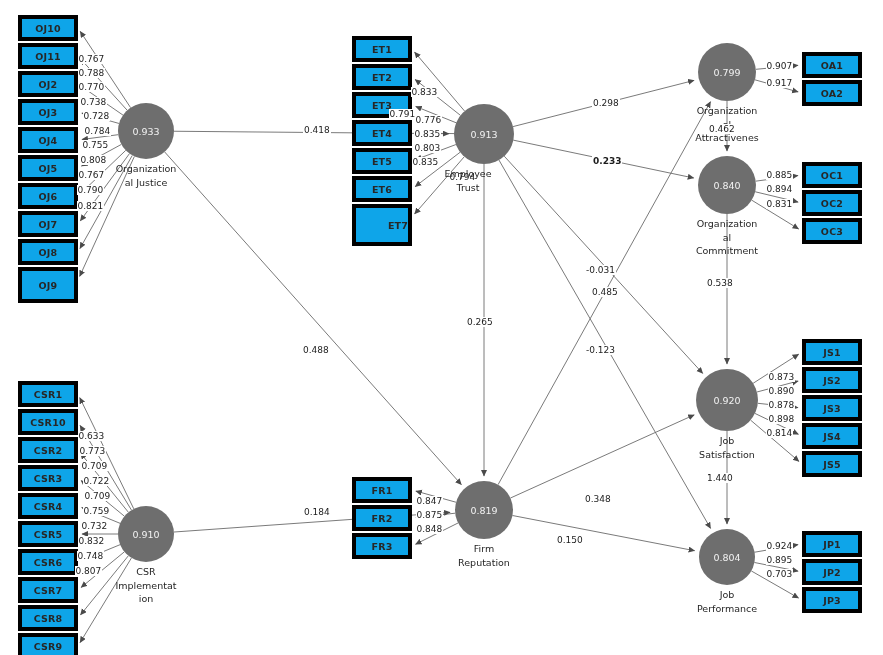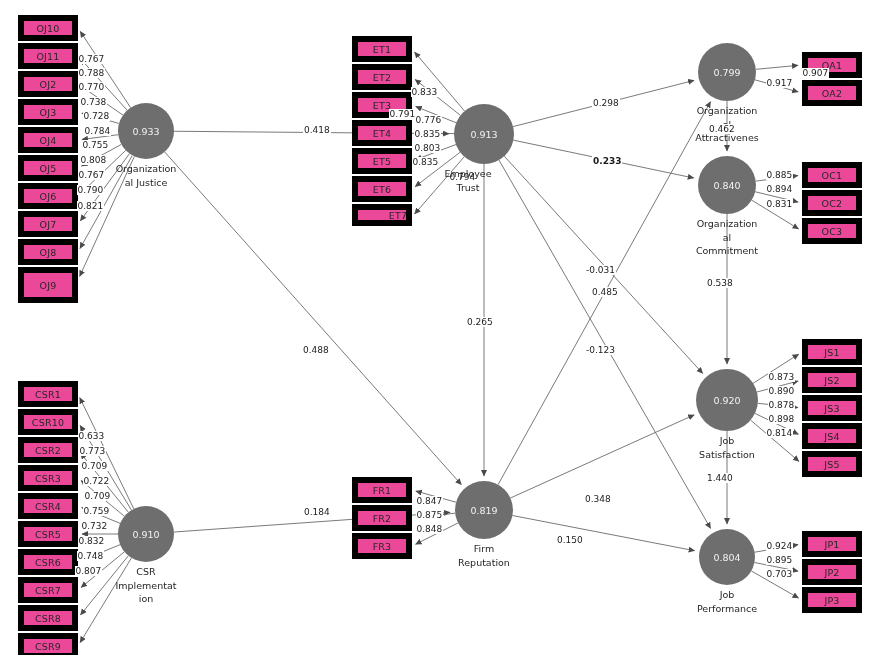--- a/index.html
+++ b/index.html
@@ -9,26 +9,27 @@
     color:#2b2b2b;
   }
   #canvas{position:absolute;inset:0;width:883px;height:655px;}
   svg.layer{position:absolute;left:0;top:0;width:883px;height:655px;overflow:visible;}
   svg.layer.edges{z-index:1;}
   .node-layer{position:absolute;left:0;top:0;width:883px;height:655px;z-index:2;}
 
   .indicator{
     position:absolute;
     box-sizing:border-box;
-    background:#ec4899;
-    border:6px solid #000000;
+    background:#0ea5e9;
+    border:4px solid #000000;
     display:flex;align-items:center;justify-content:center;
     font-size:9.5px;
     color:#272727;
     letter-spacing:.2px;
+    font-weight:bold;
   }
   .construct{
     position:absolute;
     border-radius:50%;
     background:#6e6e6e;
     display:flex;align-items:center;justify-content:center;
     color:#f2f2f2;
     font-size:9.5px;
     box-sizing:border-box;
   }
@@ -175,21 +176,21 @@
         </div>
         <div class="indicator" style="left: 352px; top: 120px; width: 60px; height: 26px;">
           <span>ET4</span>
         </div>
         <div class="indicator" style="left: 352px; top: 148px; width: 60px; height: 26px;">
           <span>ET5</span>
         </div>
         <div class="indicator" style="left: 352px; top: 176px; width: 60px; height: 26px;">
           <span>ET6</span>
         </div>
-        <div class="indicator" style="left: 352px; top: 204px; width: 60px; height: 22px; padding-left: 32px;">
+        <div class="indicator" style="left: 352px; top: 204px; width: 60px; height: 42px; padding-left: 32px;">
           <span>ET7</span>
         </div>
         <div class="indicator" style="left: 18px; top: 381px; width: 60px; height: 26px;">
           <span>CSR1</span>
         </div>
         <div class="indicator" style="left: 18px; top: 409px; width: 60px; height: 26px;">
           <span>CSR10</span>
         </div>
         <div class="indicator" style="left: 18px; top: 437px; width: 60px; height: 26px;">
           <span>CSR2</span>
@@ -289,21 +290,21 @@
         <div class="loading-label" style="left: 83px; top: 476px;">0.722</div>
         <div class="loading-label" style="left: 84px; top: 491px;">0.709</div>
         <div class="loading-label" style="left: 83px; top: 506px;">0.759</div>
         <div class="loading-label" style="left: 81px; top: 521px;">0.732</div>
         <div class="loading-label" style="left: 78px; top: 536px;">0.832</div>
         <div class="loading-label" style="left: 77px; top: 551px;">0.748</div>
         <div class="loading-label" style="left: 75px; top: 566px;">0.807</div>
         <div class="loading-label" style="left: 416px; top: 496px;">0.847</div>
         <div class="loading-label" style="left: 416px; top: 510px;">0.875</div>
         <div class="loading-label" style="left: 416px; top: 524px;">0.848</div>
-        <div class="loading-label" style="left: 766px; top: 68px; margin-left: 36px;">0.907</div>
+        <div class="loading-label" style="left: 766px; top: 61px;">0.907</div>
         <div class="loading-label" style="left: 766px; top: 78px;">0.917</div>
         <div class="loading-label" style="left: 766px; top: 170px;">0.885</div>
         <div class="loading-label" style="left: 766px; top: 184px;">0.894</div>
         <div class="loading-label" style="left: 766px; top: 199px;">0.831</div>
         <div class="loading-label" style="left: 768px; top: 372px;">0.873</div>
         <div class="loading-label" style="left: 768px; top: 386px;">0.890</div>
         <div class="loading-label" style="left: 768px; top: 400px;">0.878</div>
         <div class="loading-label" style="left: 768px; top: 414px;">0.898</div>
         <div class="loading-label" style="left: 766px; top: 428px;">0.814</div>
         <div class="loading-label" style="left: 766px; top: 541px;">0.924</div>

